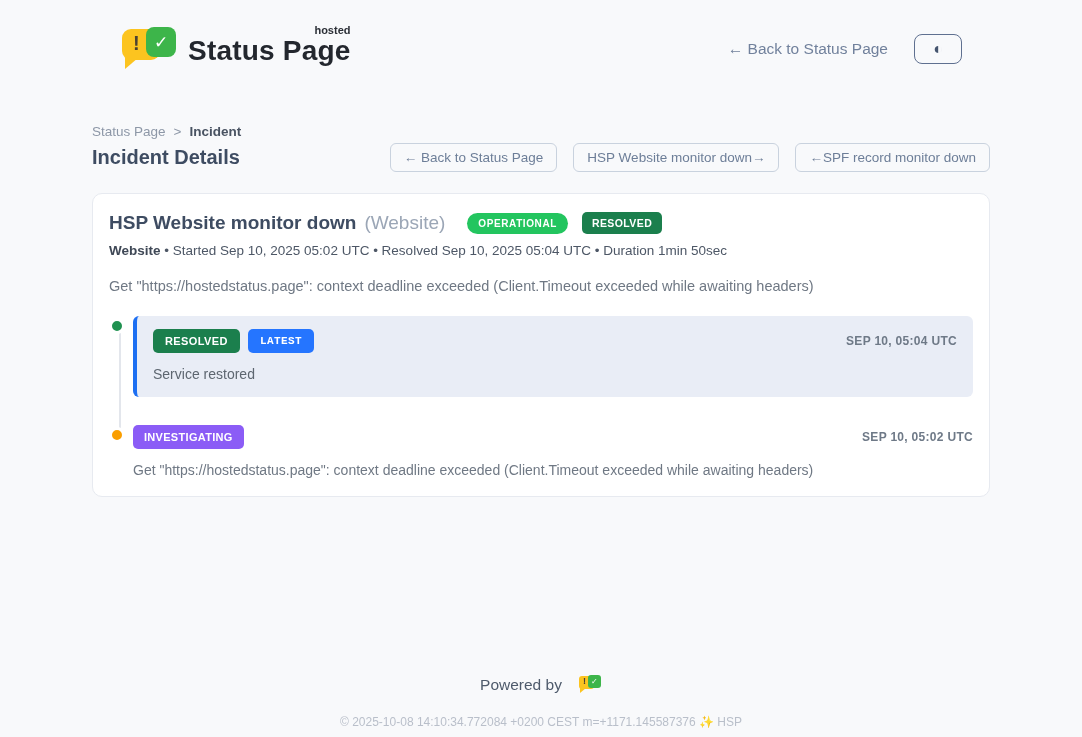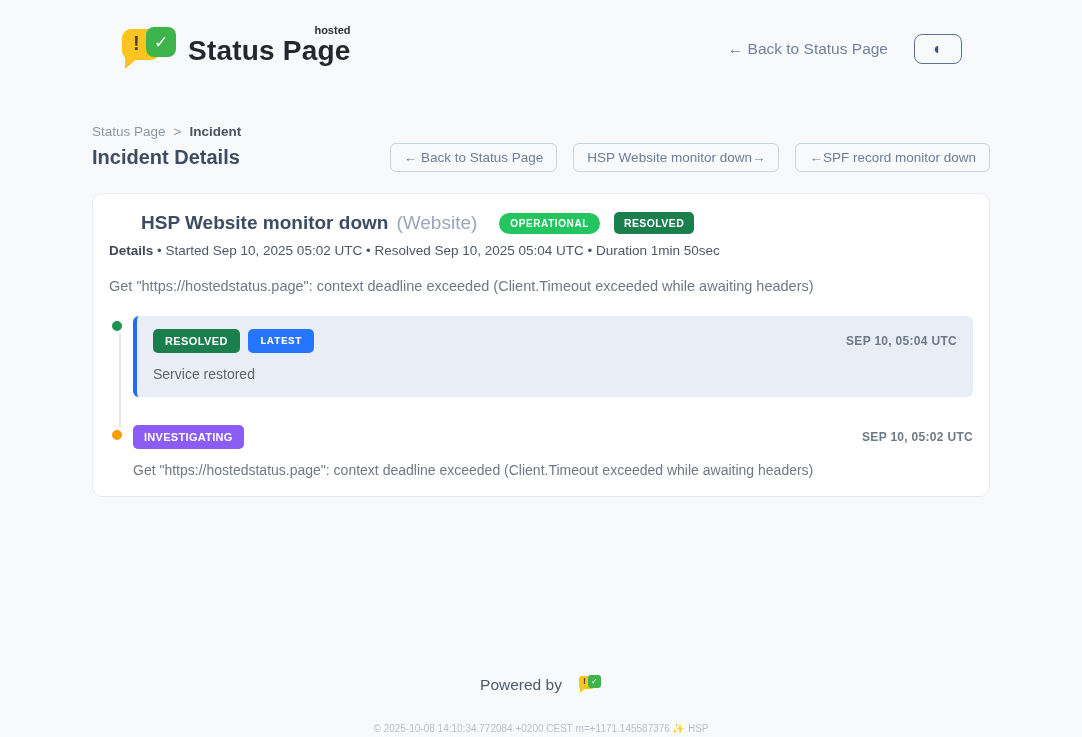--- a/index.html
+++ b/index.html
@@ -35,21 +35,21 @@
   .breadcrumb .crumb-root { color: #8d97a7; cursor: pointer; }
   .breadcrumb .crumb-current { color: #495362; font-weight: 700; }
   .title-row { display: flex; align-items: center; justify-content: space-between; margin-top: 4px; }
   .page-title { font-size: 20px; font-weight: 700; color: #3e4c62; }
   .nav-buttons { display: flex; gap: 16px; }
   .nav-btn { font-family: inherit; background: transparent; border: 1px solid #c9d2de; border-radius: 6px;
     color: #6d7e98; font-size: 13.5px; padding: 6px 13px; cursor: pointer; white-space: nowrap; }
 
   
   .card { margin-top: 21px; background: #ffffff; border: 1px solid #e7eaf0; border-radius: 10px; padding: 18px 16px; }
-  .card-title-row { display: flex; align-items: center; gap: 8px; flex-wrap: wrap; margin-left: 32px; }
+  .card-title-row { display: flex; align-items: center; gap: 8px; flex-wrap: wrap; }
   .incident-title { font-size: 19px; font-weight: 700; color: #3e4c62; }
   .incident-component { font-size: 19px; font-weight: 400; color: #9ba6b6; }
   .badge { display: inline-block; color: #ffffff; font-weight: 700; white-space: nowrap; }
   .badge-operational { background: #23c55f; font-size: 10px; letter-spacing: 0.6px; padding: 5px 11px; border-radius: 999px; margin-left: 14px; }
   .badge-resolved-hdr { background: #1b7f4d; font-size: 10.5px; letter-spacing: 0.4px; padding: 5px 10px; border-radius: 5px; margin-left: 6px; }
   .meta-line { margin-top: 9px; font-size: 13.5px; color: #4d5766; }
   .meta-line .meta-component { font-weight: 700; color: #3f4856; }
   .incident-description { margin-top: 20px; font-size: 14.5px; color: #6f7884; }
 
   
@@ -74,21 +74,21 @@
   
   .footer { margin-top: 178px; text-align: center; padding-bottom: 22px; }
   .powered { display: inline-flex; align-items: center; gap: 16px; font-size: 15.5px; color: #4e5a6b; }
   .mini-mark { position: relative; width: 24px; height: 20px; display: inline-block; }
   .mini-bubble { position: absolute; left: 1px; top: 1px; width: 15px; height: 13px; background: #fcc41f; border-radius: 3px; }
   .mini-bubble::after { content: ""; position: absolute; left: 1px; bottom: -4px; width: 0; height: 0;
     border-top: 5px solid #fcc41f; border-right: 6px solid transparent; }
   .mini-bubble .excl { position: absolute; left: 4px; top: 0px; font-size: 9px; font-weight: 700; color: #4c4232; }
   .mini-check { position: absolute; left: 10px; top: 0; width: 13px; height: 13px; background: #3db54a; border-radius: 3px;
     display: flex; align-items: center; justify-content: center; color: #fff; font-size: 8px; font-weight: 700; }
-  .copyright { margin-top: 28px; font-size: 10px; color: #b9bfca; }
+  .copyright { margin-top: 20px; font-size: 12px; color: #b9bfca; }
 </style>
 </head>
 <body>
 
 <div class="header">
   <a class="brand">
     <span class="logo-mark">
       <span class="bubble">
         <span class="excl">!</span>
       </span>
@@ -127,21 +127,21 @@
   <div class="card">
 
     <div class="card-title-row">
       <span class="incident-title">HSP Website monitor down</span>
       <span class="incident-component">(Website)</span>
       <span class="badge badge-operational">OPERATIONAL</span>
       <span class="badge badge-resolved-hdr">RESOLVED</span>
     </div>
 
     <div class="meta-line">
-      <span class="meta-component">Details</span>
+      <span class="meta-component">Website</span>
       <span>• Started Sep 10, 2025 05:02 UTC • Resolved Sep 10, 2025 05:04 UTC • Duration 1min 50sec</span>
     </div>
 
     <div class="incident-description">Get "https://hostedstatus.page": context deadline exceeded (Client.Timeout exceeded while awaiting headers)</div>
 
     <div class="timeline">
       <div class="timeline-line"></div>
 
       <div class="tl-entry">
         <div class="tl-dot dot-green"></div>

